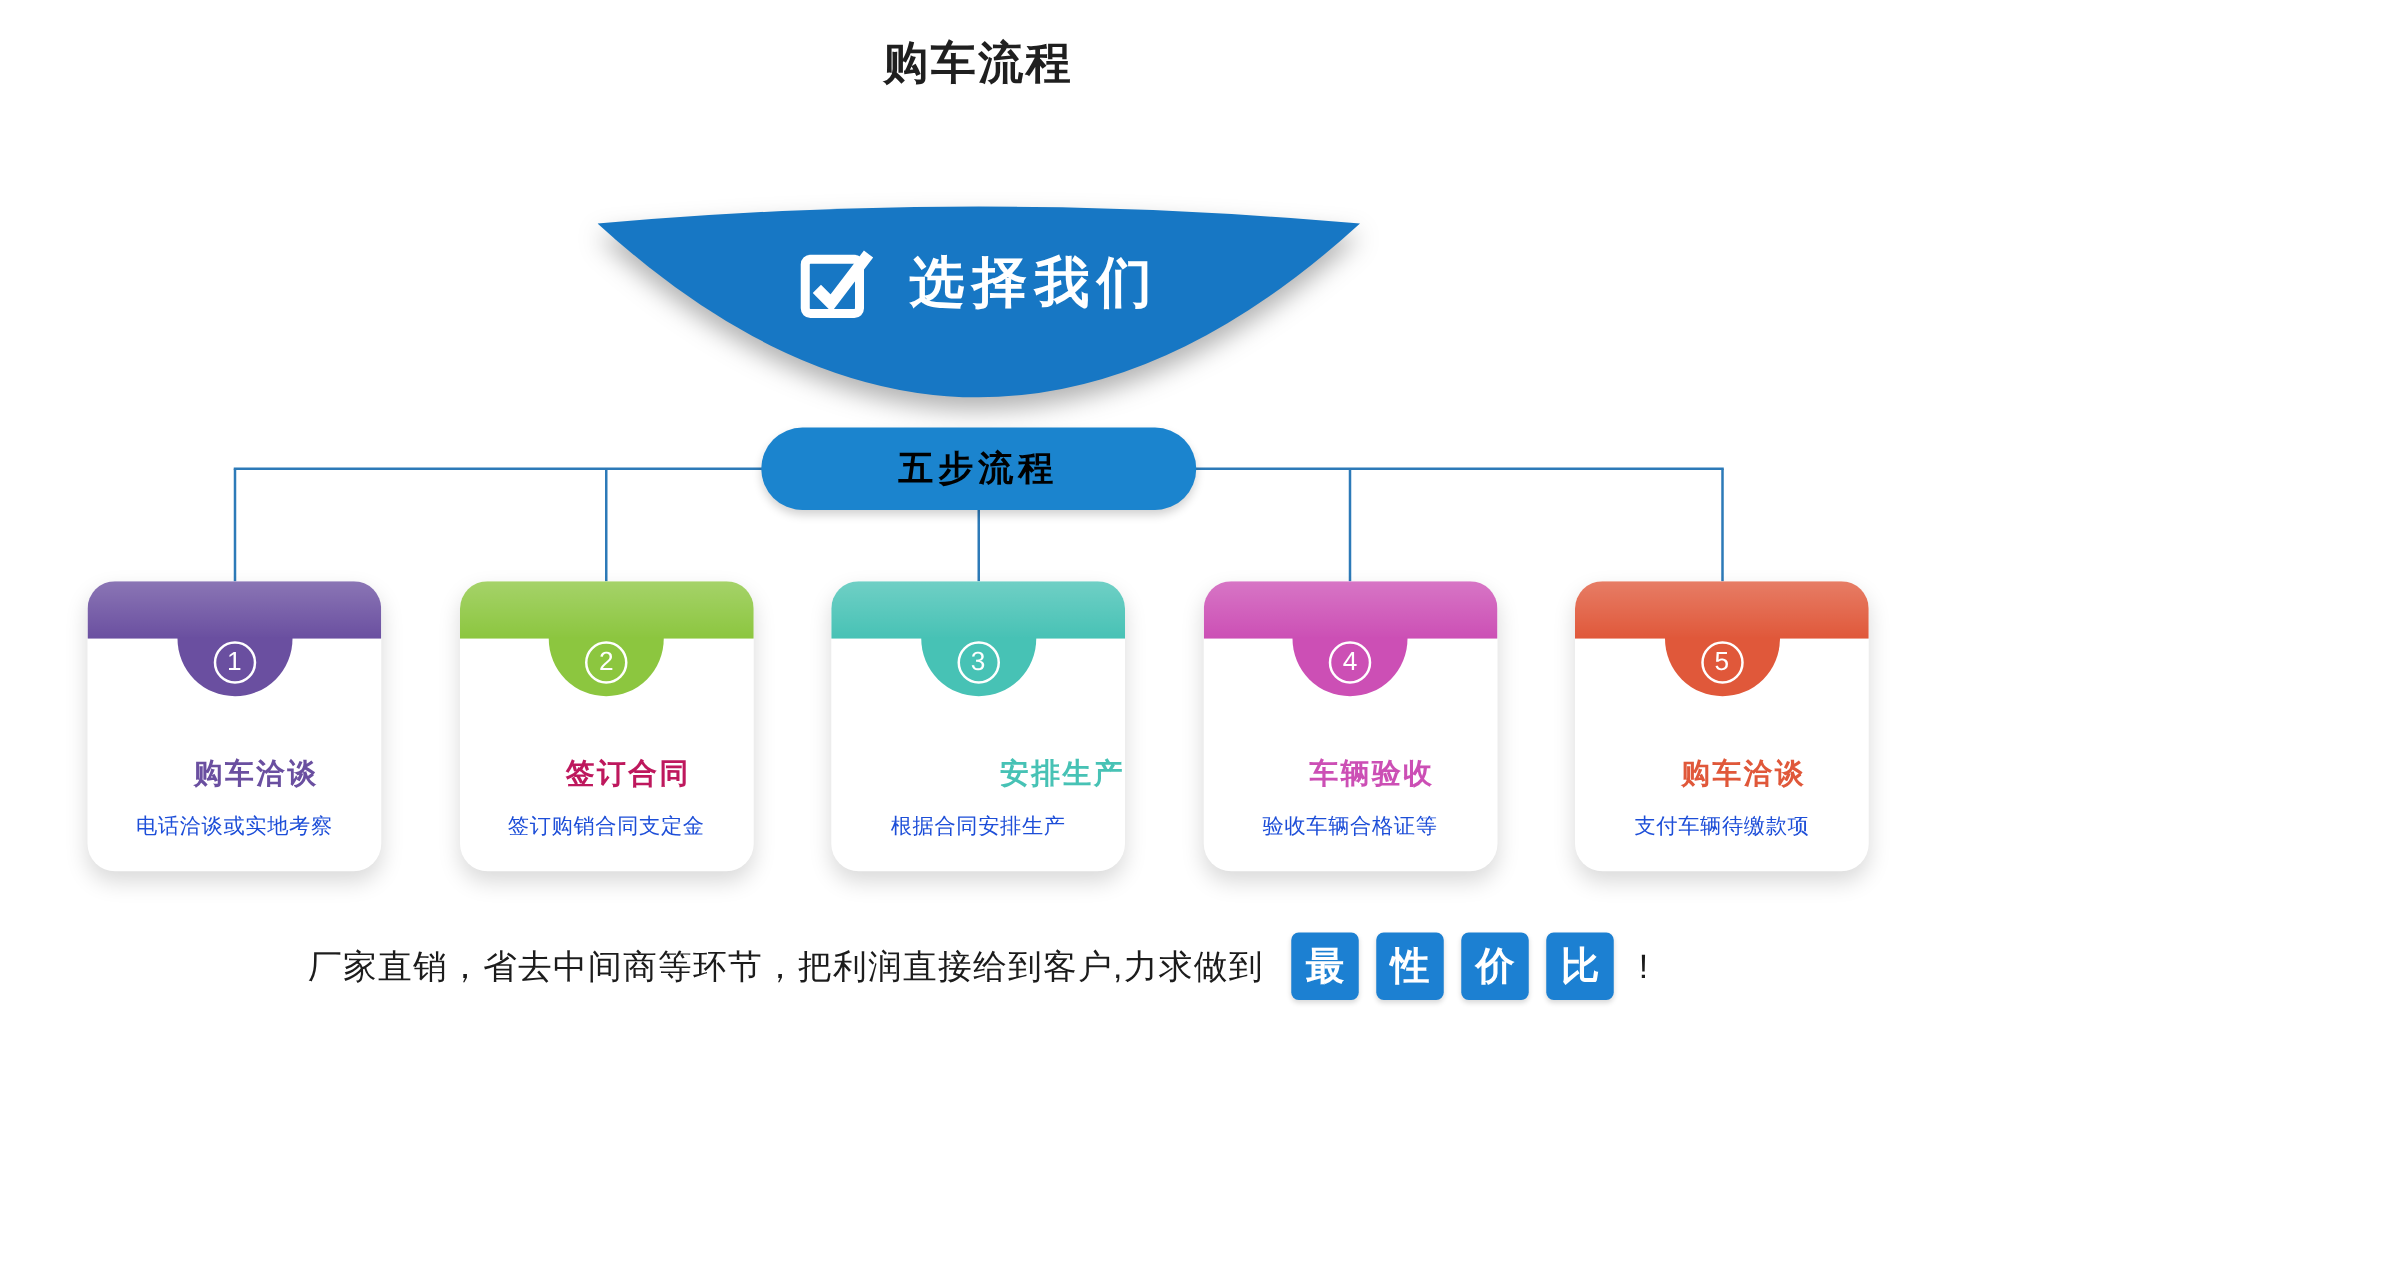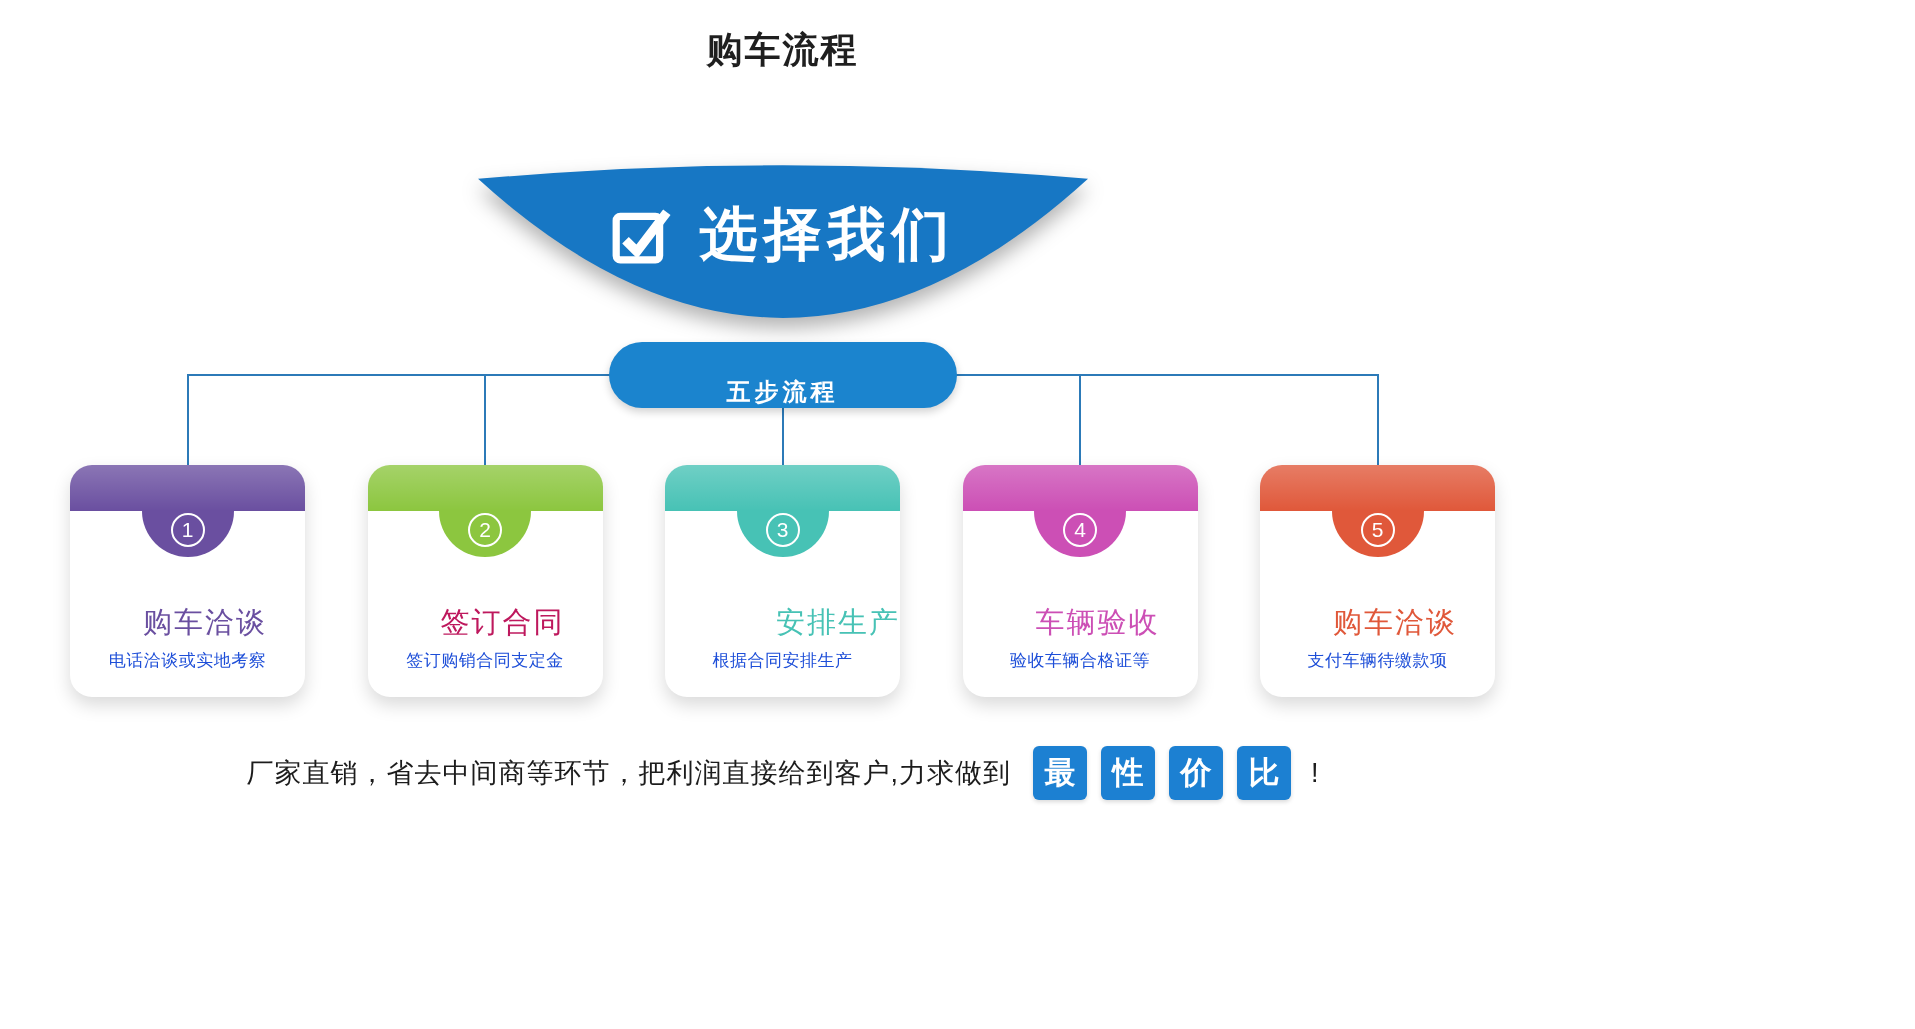--- a/index.html
+++ b/index.html
@@ -11,48 +11,48 @@
   .page-title { position:absolute; top:26px; left:0; width:100%; text-align:center;
     font-size:36px; font-weight:600; color:#1f1f1f; letter-spacing:2px; }
 
   
   .banner { position:absolute; top:162px; left:50%; transform:translateX(-50%);
     width:610px; height:158px; }
   .banner svg.bowl { position:absolute; left:0; top:0; width:610px; height:158px;
     filter:drop-shadow(0 10px 10px rgba(0,0,0,0.30)); }
   .banner-inner { position:absolute; left:0; top:34px; width:100%;
     display:flex; align-items:center; justify-content:center; gap:28px; }
-  .banner-label { color:#fff; font-size:58px; font-weight:700; letter-spacing:6px; }
+  .banner-label { color:#fff; font-size:44px; font-weight:700; letter-spacing:6px; }
 
   
   .pill { position:absolute; top:342px; left:50%; transform:translateX(-50%);
     width:348px; height:66px; border-radius:34px;
-    display:flex; align-items:flex-end; justify-content:center;
-    color:#ffffff; font-size:24px; font-weight:700; letter-spacing:4px;
+    display:flex; align-items:center; justify-content:center;
+    color:#000000; font-size:28px; font-weight:700; letter-spacing:4px;
     box-shadow:0 4px 8px rgba(0,0,0,0.18); z-index:3; }
 
   
   .h-line { position:absolute; top:374px; left:117px; width:1192px; height:2px; z-index:1; }
   .v-line { position:absolute; top:375px; width:2px; height:91px; z-index:1; }
 
   
   .cards { position:absolute; top:465px; left:0; width:1425px;
     display:flex; justify-content:space-between; }
   .card { position:relative; width:235px; height:232px; background:#fff;
     border-radius:22px; box-shadow:0 8px 18px rgba(0,0,0,0.15); z-index:2; }
   .card-head { position:relative; height:46px; border-radius:22px 22px 0 0;
     background-image:linear-gradient(rgba(255,255,255,0.22), rgba(255,255,255,0)); }
   .card-bump { position:absolute; top:100%; left:50%; transform:translateX(-50%);
     margin-top:-1px; width:92px; height:47px; border-radius:0 0 92px 92px;
     display:flex; justify-content:center; }
   .num-circle { margin-top:3px; width:34px; height:34px; border:2px solid #ffffff;
     border-radius:50%; color:#ffffff; font-size:21px; font-weight:400;
     display:flex; align-items:center; justify-content:center; }
   .card-title { margin-top:138px; width:100%; position:absolute; top:0; left:0;
-    text-align:center; font-size:29px; font-weight:400; letter-spacing:2px;padding-left:35px; }
+    text-align:center; font-size:23px; font-weight:700; letter-spacing:2px;padding-left:35px; }
   .card-desc { position:absolute; top:184px; width:100%; text-align:center;
     font-size:17px; color:#1d4ed8; letter-spacing:0.5px; }
 
   
   .footer { position:absolute; top:746px; left:0; width:100%;
     display:flex; align-items:center; justify-content:center; }
   .footer-text { font-size:27px; color:#1c1c1c; letter-spacing:1px; margin-right:22px; }
   .hl-box { width:54px; height:54px; border-radius:6px; margin-right:14px;
     display:flex; align-items:center; justify-content:center;
     color:#fff; font-size:31px; font-weight:700;

